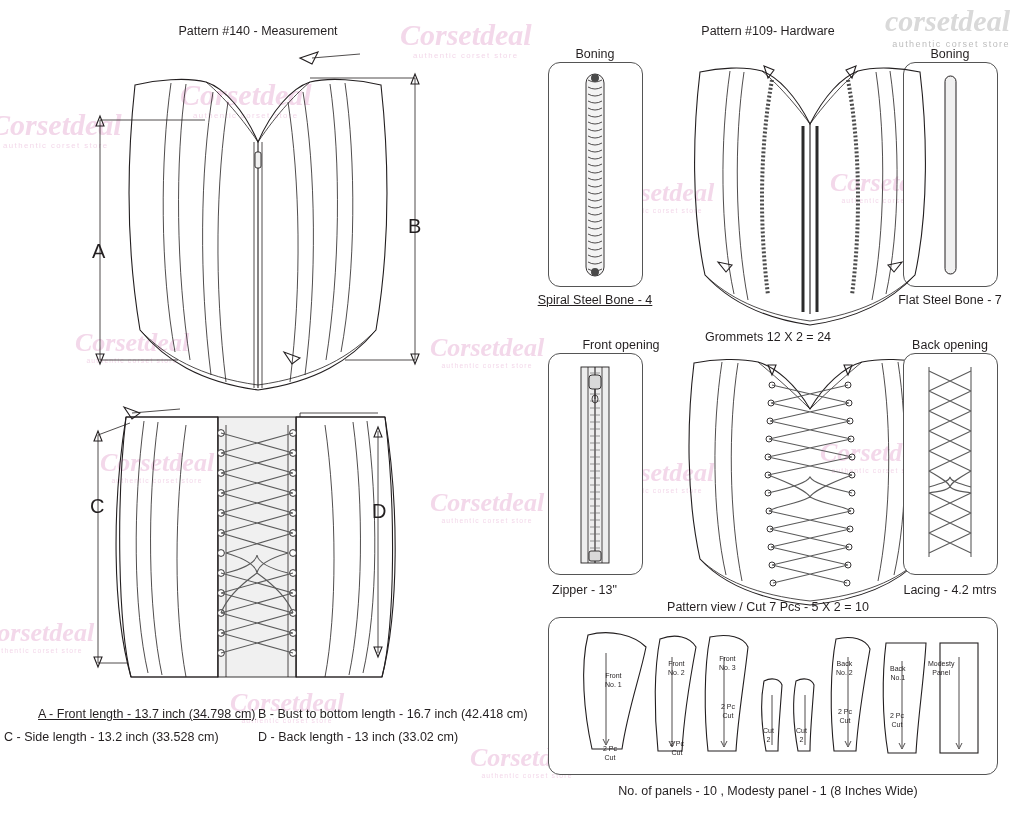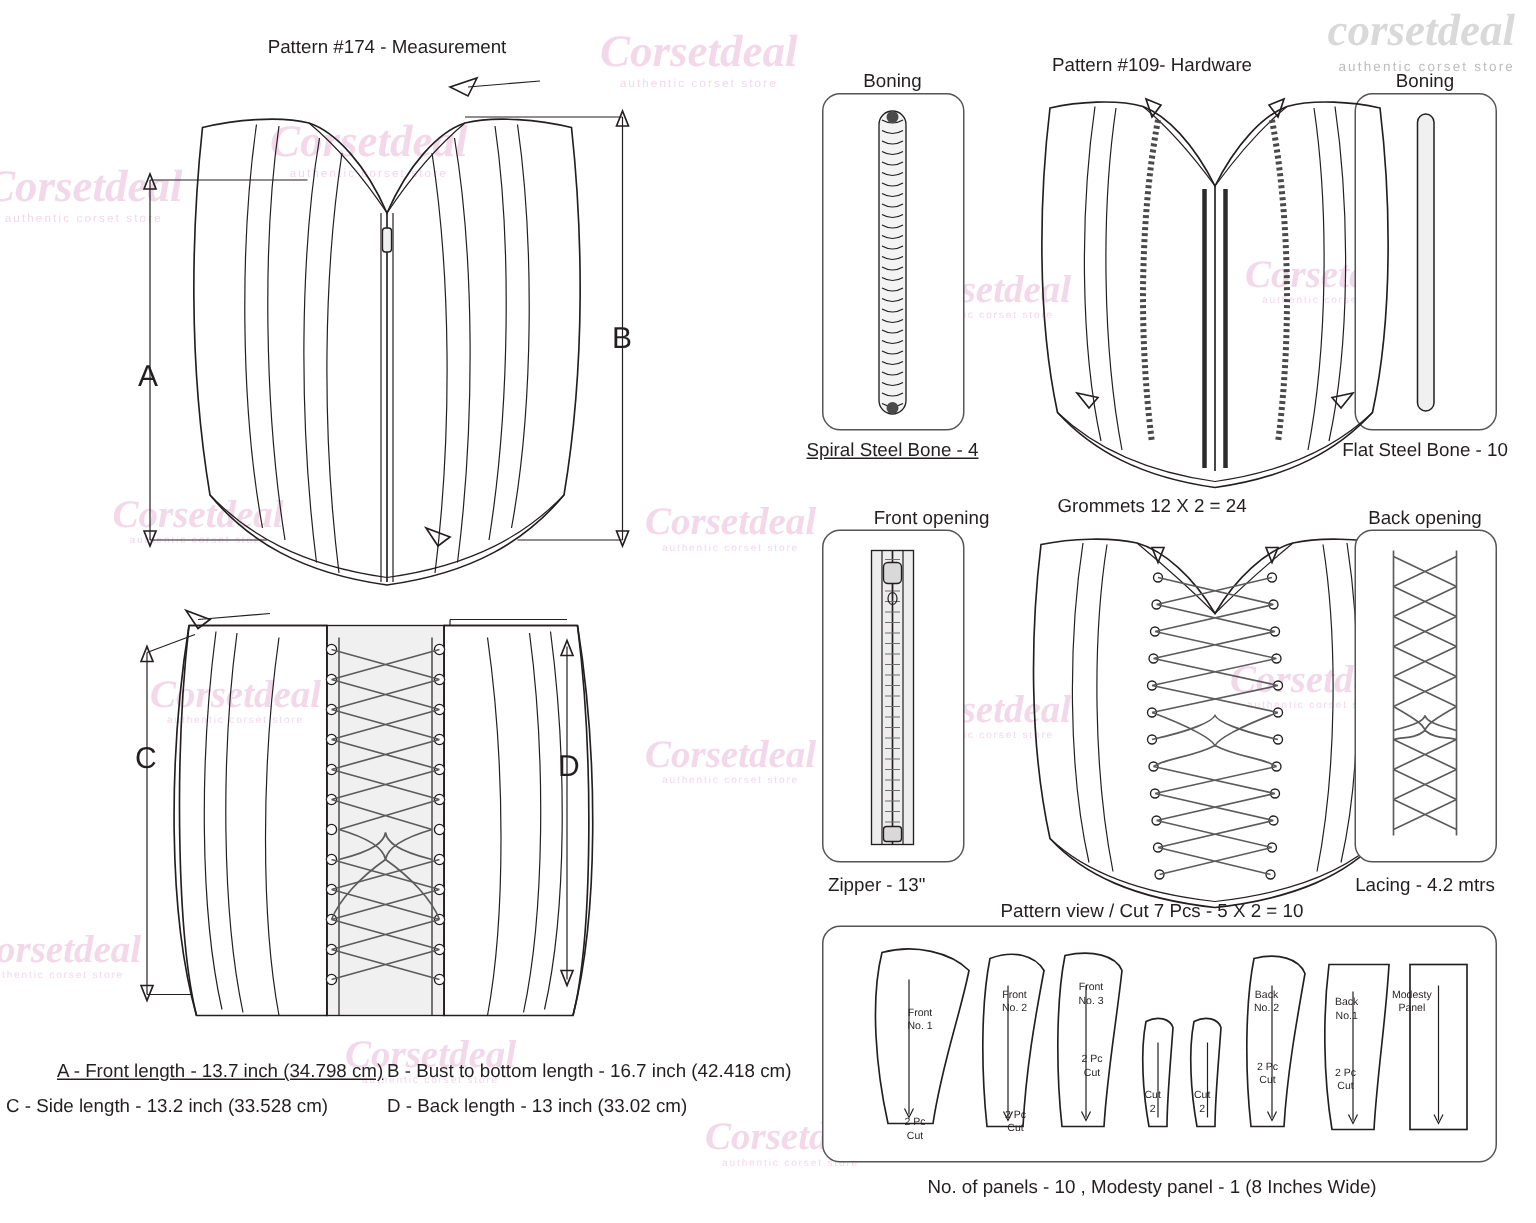--- a/index.html
+++ b/index.html
@@ -139,21 +139,21 @@
   </div>
   <div class="wm wm-mid" style="left:700px;top:690px;">
     <span>Corsetdeal</span><span class="sub">authentic corset store</span>
   </div>
 
   <div class="brand">
     <span>corsetdeal</span>
     <span class="sub">authentic corset store</span>
   </div>
 
-  <div class="lbl c" style="left:258px;top:24px;">Pattern #174 -  Measurement</div>
+  <div class="lbl c" style="left:258px;top:24px;">Pattern #140 -  Measurement</div>
 
   <svg width="520" height="400" style="left:0;top:30px;">
 
     <path class="ink" d="M135,55 C128,120 125,210 140,300 C165,330 200,352 258,360 C316,352 351,330 376,300 C391,210 388,120 381,55
                          C360,50 330,47 310,52 C292,58 272,80 258,112 C244,80 224,58 206,52 C186,47 156,50 135,55 Z"></path>
 
     <path class="ink-thin" d="M206,52 C218,62 238,82 258,112"></path>
     <path class="ink-thin" d="M310,52 C298,62 278,82 258,112"></path>
 
     <path class="ink-thin" d="M171,53 C160,130 160,240 175,322"></path>
@@ -284,21 +284,21 @@
     <line class="dim" x1="132" y1="18" x2="180" y2="14"></line>
   </svg>
   <div class="big-letter" style="left:90px;top:495px;">C</div>
   <div class="big-letter" style="left:372px;top:500px;">D</div>
 
   <div class="lbl" style="left:38px;top:707px;text-decoration:underline;">A - Front length - 13.7 inch (34.798 cm)</div>
   <div class="lbl" style="left:258px;top:707px;">B - Bust to bottom length - 16.7 inch (42.418 cm)</div>
   <div class="lbl" style="left:4px;top:730px;">C - Side length - 13.2 inch (33.528 cm)</div>
   <div class="lbl" style="left:258px;top:730px;">D - Back length - 13 inch (33.02 cm)</div>
 
-  <div class="lbl c" style="left:768px;top:36px;">Pattern #109-  Hardware</div>
+  <div class="lbl c" style="left:768px;top:24px;">Pattern #109-  Hardware</div>
 
   <div class="lbl c" style="left:595px;top:47px;">Boning</div>
   <div class="box" style="left:548px;top:62px;width:95px;height:225px;"></div>
   <svg width="120" height="240" style="left:548px;top:62px;">
     <rect x="38" y="12" width="18" height="202" rx="9" fill="#f3f3f3" stroke="#231f20" stroke-width=".9"></rect>
     <g stroke="#231f20" stroke-width=".8" fill="none">
       <path d="M40,18 Q47,22 54,18 M40,25 Q47,29 54,25 M40,32 Q47,36 54,32 M40,39 Q47,43 54,39
                M40,46 Q47,50 54,46 M40,53 Q47,57 54,53 M40,60 Q47,64 54,60 M40,67 Q47,71 54,67
                M40,74 Q47,78 54,74 M40,81 Q47,85 54,81 M40,88 Q47,92 54,88 M40,95 Q47,99 54,95
                M40,102 Q47,106 54,102 M40,109 Q47,113 54,109 M40,116 Q47,120 54,116 M40,123 Q47,127 54,123
@@ -309,21 +309,21 @@
     <circle cx="47" cy="16" r="4" fill="#4a4a4a"></circle>
     <circle cx="47" cy="210" r="4" fill="#4a4a4a"></circle>
   </svg>
   <div class="lbl c" style="left:595px;top:293px;text-decoration:underline;">Spiral Steel Bone - 4</div>
 
   <div class="lbl c" style="left:950px;top:47px;">Boning</div>
   <div class="box" style="left:903px;top:62px;width:95px;height:225px;"></div>
   <svg width="120" height="240" style="left:903px;top:62px;">
     <rect x="42" y="14" width="11" height="198" rx="5.5" fill="#f0f0f0" stroke="#231f20" stroke-width="1"></rect>
   </svg>
-  <div class="lbl c" style="left:950px;top:293px;">Flat Steel Bone - 10</div>
+  <div class="lbl c" style="left:950px;top:293px;">Flat Steel Bone - 7</div>
 
   <svg width="320" height="240" style="left:660px;top:50px;">
     <path class="ink" d="M40,22 C33,80 31,160 45,225 C68,250 100,268 150,275 C200,268 232,250 255,225 C269,160 267,80 260,22
                          C242,18 216,16 198,21 C182,27 164,46 150,74 C136,46 118,27 102,21 C84,16 58,18 40,22 Z"></path>
     <path class="ink-thin" d="M102,21 C113,30 131,48 150,74"></path>
     <path class="ink-thin" d="M198,21 C187,30 169,48 150,74"></path>
     <path class="ink-thin" d="M70,21 C60,90 60,180 74,244"></path>
     <path class="ink-thin" d="M84,22 C74,90 75,182 88,250"></path>
     <path class="ink-thin" d="M230,21 C240,90 240,180 226,244"></path>
     <path class="ink-thin" d="M216,22 C226,90 225,182 212,250"></path>

